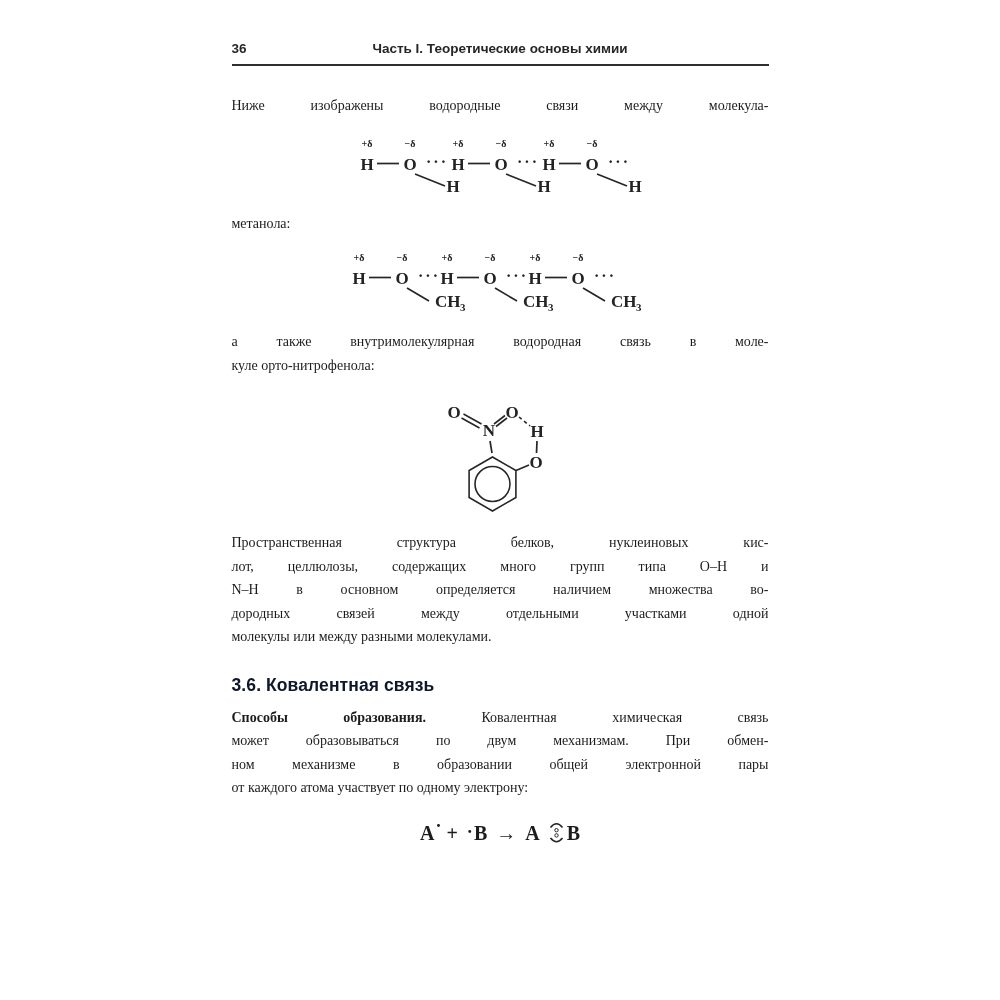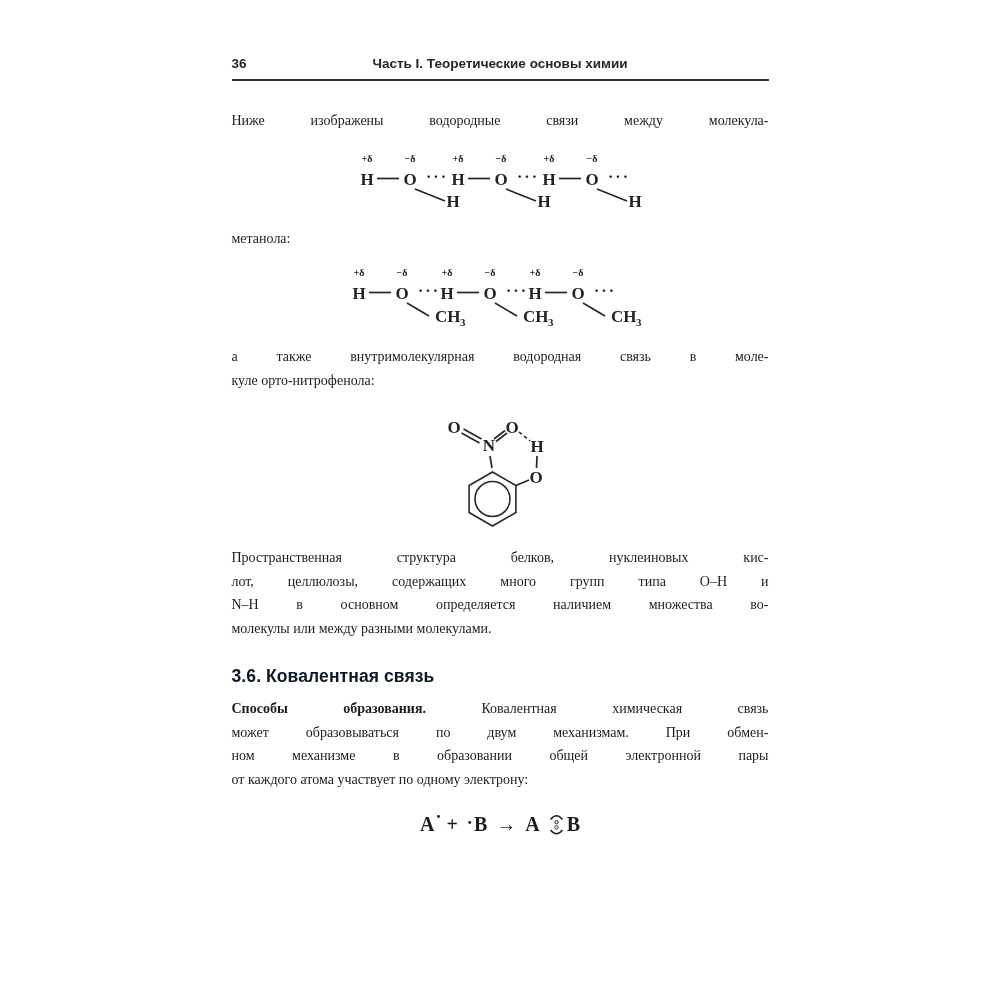--- a/index.html
+++ b/index.html
@@ -5,21 +5,21 @@
   html,body { margin:0; padding:0; }
   body { background:#ffffff; }
   .page {
     position: relative;
     width: 1000px; height: 1000px;
     background: #ffffff;
     color: #1c1c1c;
     font-family: "Liberation Serif", "DejaVu Serif", serif;
     overflow: hidden;
   }
-  .content { width: 537px; margin: 0 auto; padding-top: 56px; }
+  .content { width: 537px; margin: 0 auto; padding-top: 41px; }
 
   
   .runhead {
     position: relative;
     font-family: "Liberation Sans", "DejaVu Sans", sans-serif;
     font-weight: bold; font-size: 13.5px; color:#262626;
     padding-bottom: 8px;
     border-bottom: 2px solid #2e2e2e;
   }
   .runhead .pagenum { position:absolute; left:0; top:0; }
@@ -187,20 +187,21 @@
         <line class="bond" x1="118" y1="54" x2="117.5" y2="66"></line>
         <text class="at" x="117" y="81">O</text>
         <line class="bond" x1="110" y1="78" x2="97" y2="83.5"></line>
       </svg>
     </div>
 
     <p class="para m-struct">
       <span class="line just">Пространственная структура белков, нуклеиновых кис-</span>
       <span class="line just">лот, целлюлозы, содержащих много групп типа O–H и</span>
       <span class="line just">N–H в основном определяется наличием множества во-</span>
+      <span class="line just">дородных связей между отдельными участками одной</span>
       <span class="line">молекулы или между разными молекулами.</span>
     </p>
 
     <h2 class="heading">3.6. Ковалентная связь</h2>
 
     <p class="para m-coval">
       <span class="line just"><span class="lead-b">Способы образования.</span> <span>Ковалентная химическая связь</span></span>
       <span class="line just">может образовываться по двум механизмам. При обмен-</span>
       <span class="line just">ном механизме в образовании общей электронной пары</span>
       <span class="line">от каждого атома участвует по одному электрону:</span>

